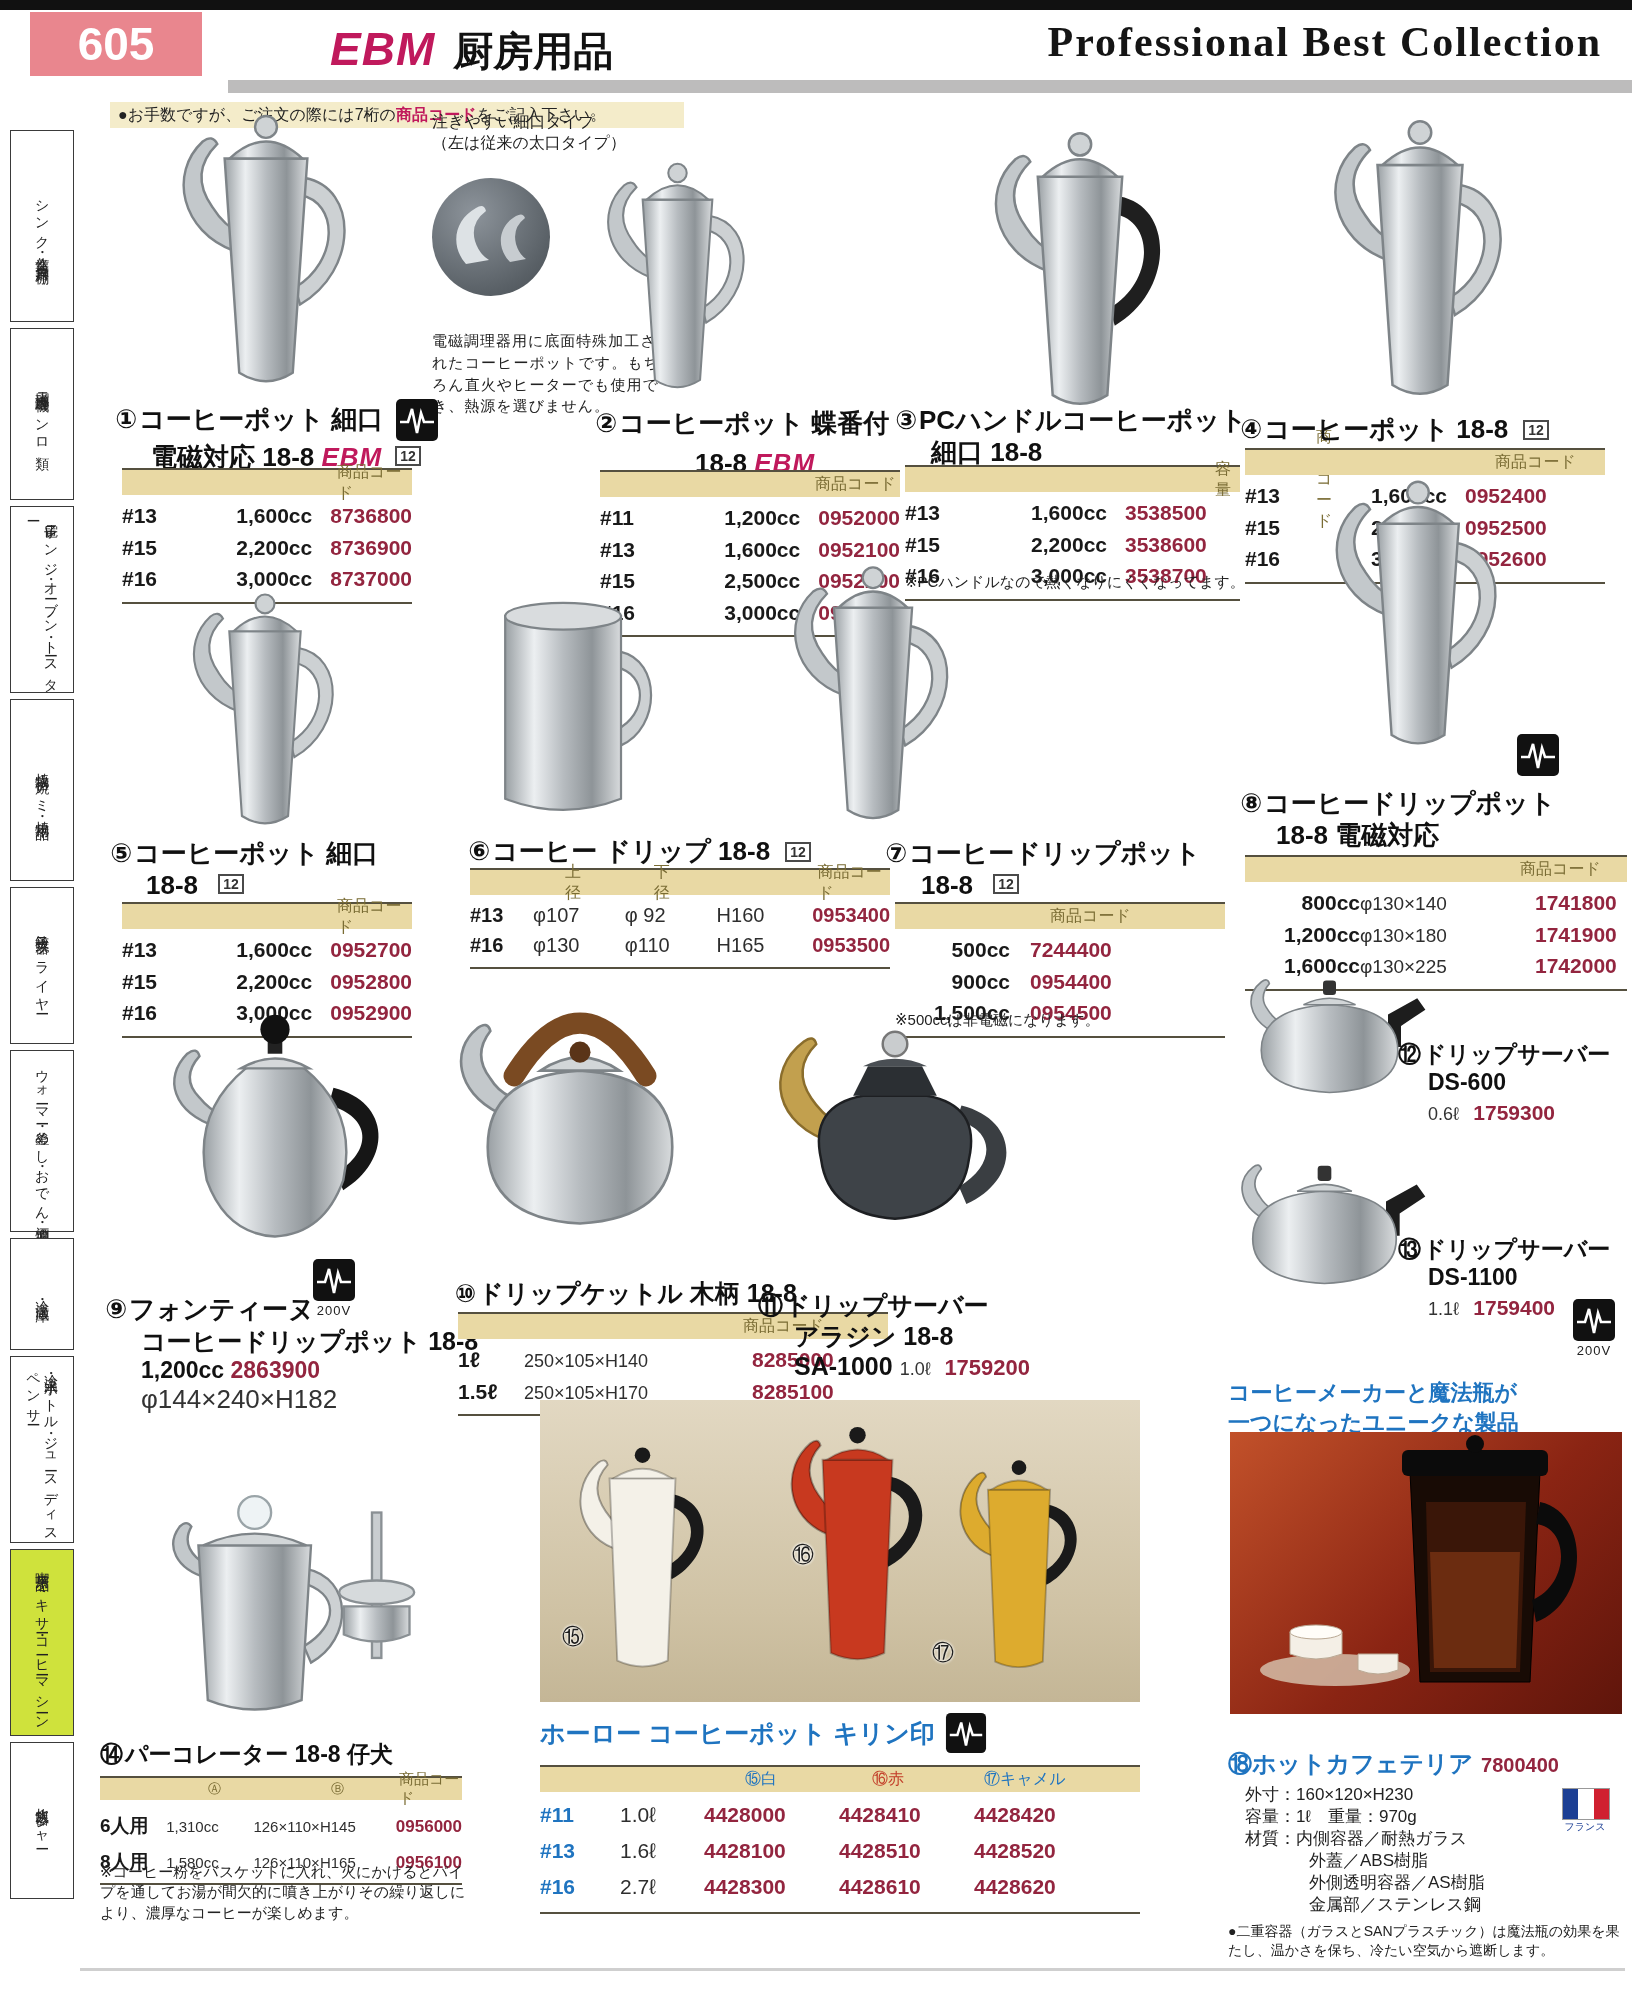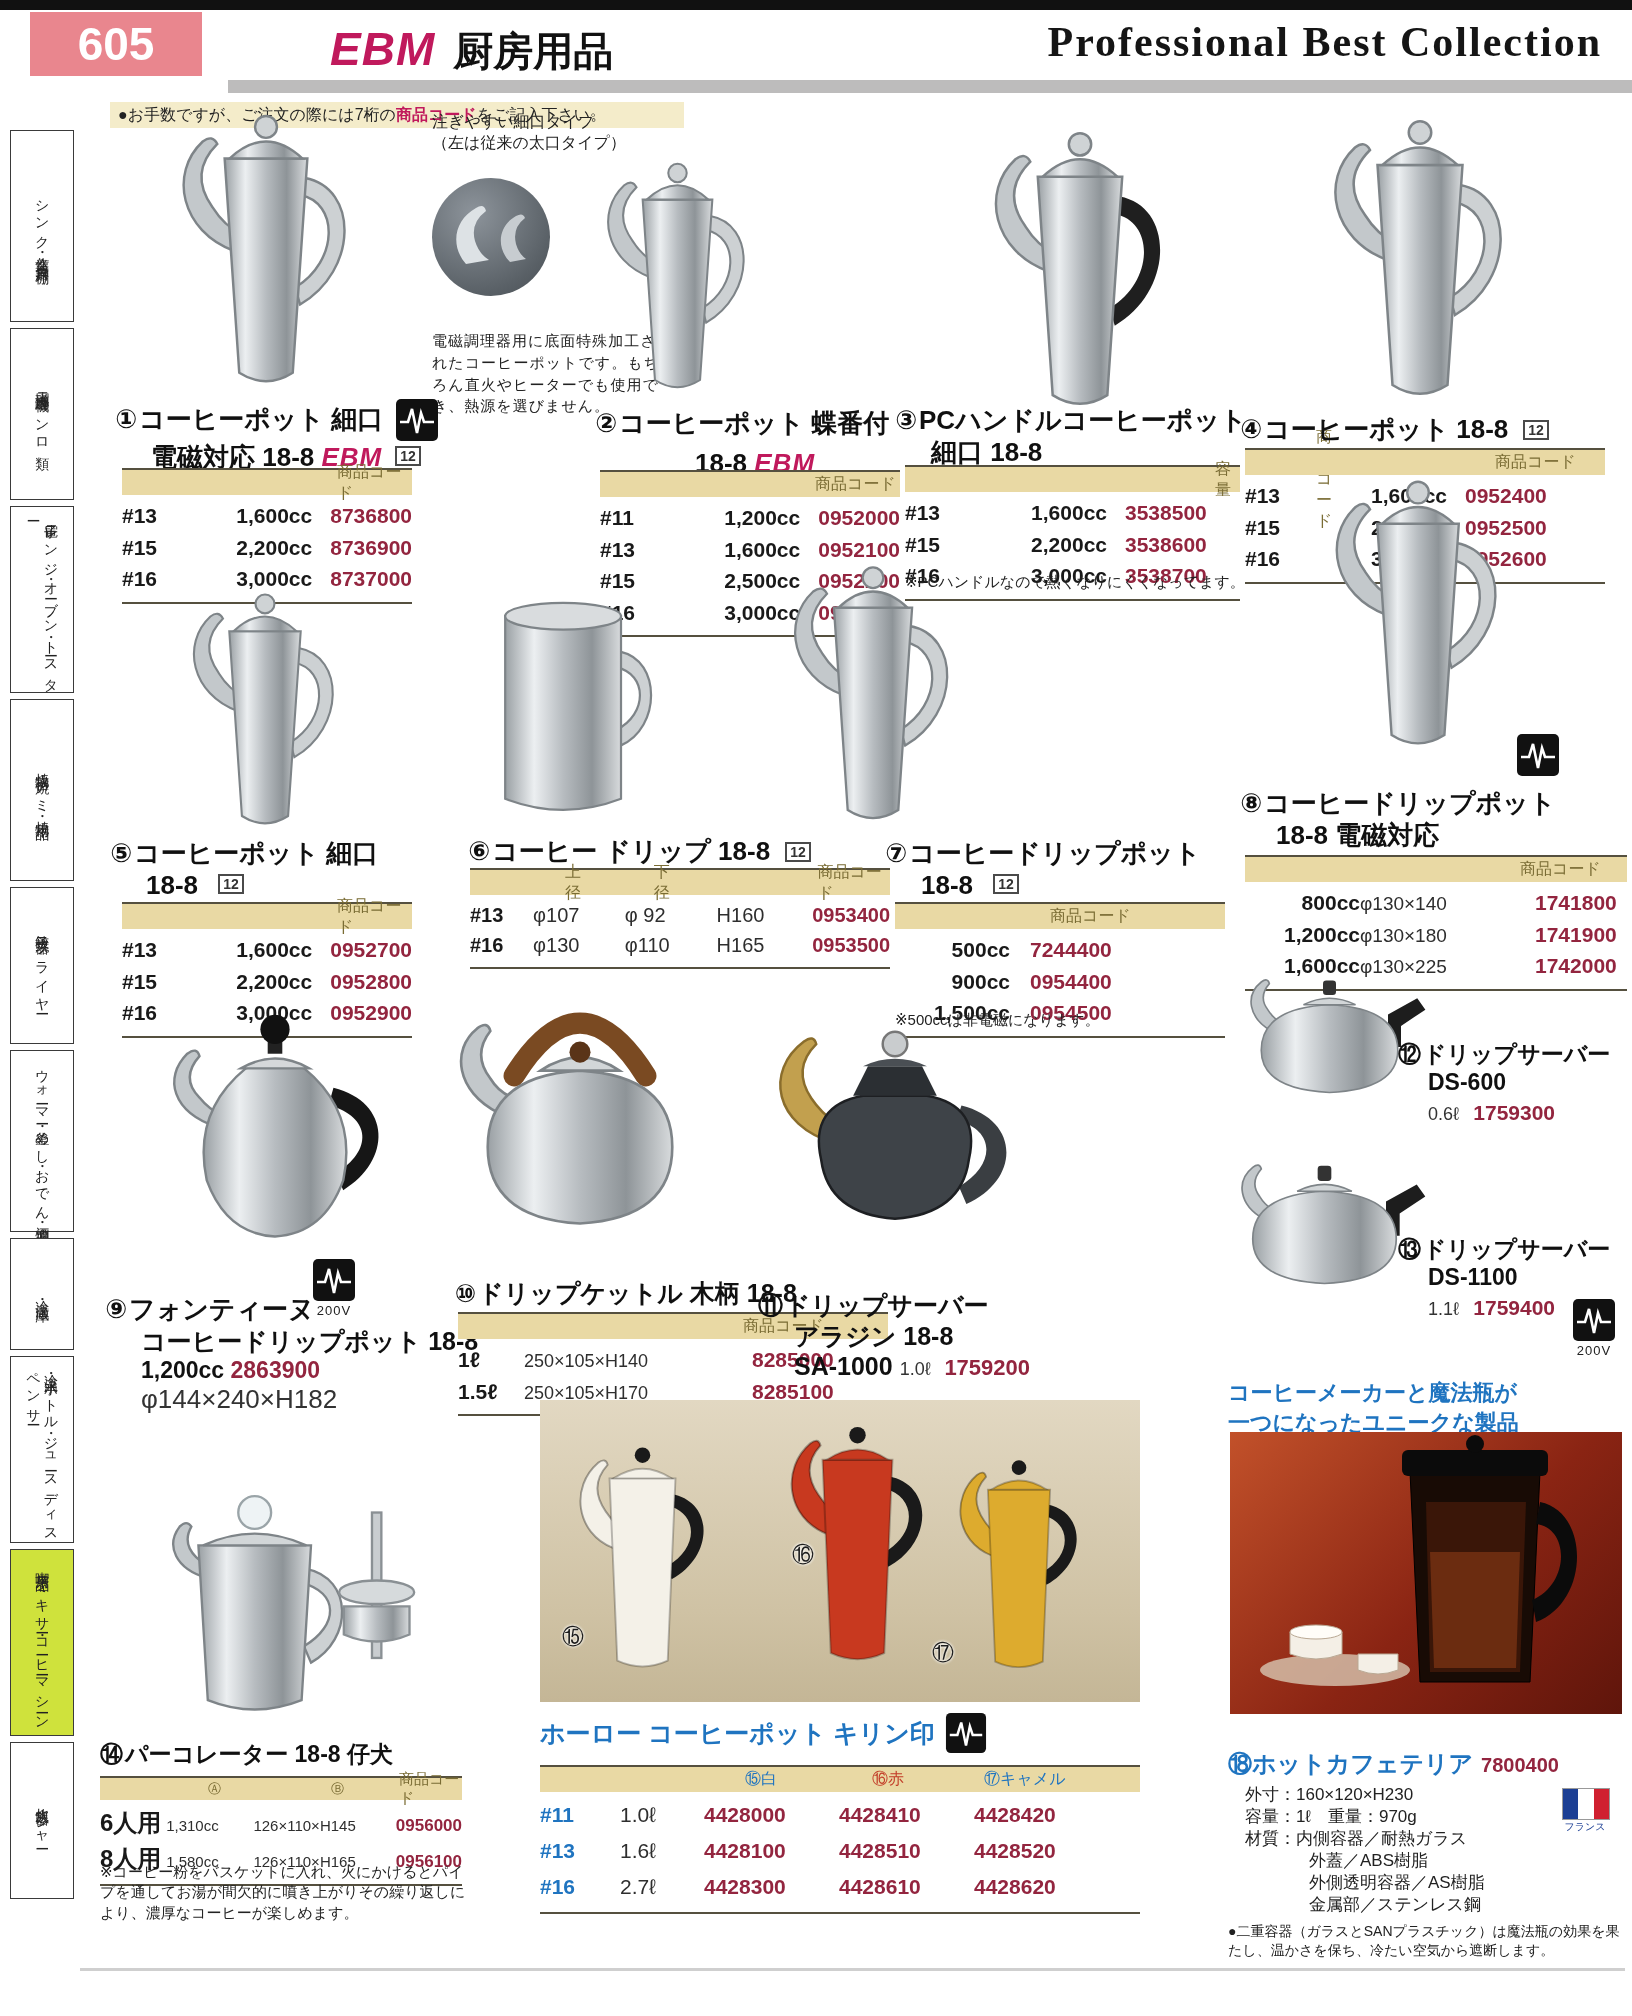--- a/index.html
+++ b/index.html
@@ -58,21 +58,21 @@
   .t-p7 .thead{padding-left:155px;}
   .t-p8 .c0{width:115px;text-align:right;}
   .t-p8 .c1{width:175px;text-align:left;font-weight:normal;color:#2e2e2e;font-size:19px;}
   .t-p8 .c2{color:#93253f;}
   .t-p8 .thead{padding-left:275px;}
   .t-p10 .c0{width:66px;}
   .t-p10 .c1{width:228px;font-weight:normal;color:#2e2e2e;font-size:18px;}
   .t-p10 .c2{color:#93253f;}
   .t-p10 .thead{padding-left:285px;}
   .t-p14 .trow{font-size:15px;}
-  .t-p14 .c0{width:72px;font-size:24px;}
+  .t-p14 .c0{width:72px;font-size:19px;margin-top:7px;}
   .t-p14 .c1{width:95px;font-weight:normal;color:#2e2e2e;}
   .t-p14 .c2{width:155px;font-weight:normal;color:#2e2e2e;}
   .t-p14 .c3{color:#93253f;font-size:17px;}
   .t-p14 .thead{font-size:13px;}
   .t-p14 .thA{margin-left:108px;} .t-p14 .thB{margin-left:110px;} .t-p14 .thC{margin-left:55px;font-size:15px;}
   .t-holo .c0{width:80px;color:#1f74c0;}
   .t-holo .c1{width:84px;font-weight:normal;color:#2e2e2e;}
   .t-holo .c2,.t-holo .c3,.t-holo .c4{width:135px;color:#93253f;}
   .t-holo .trow{height:36px;align-items:center;}
   .t-holo .thw{margin-left:205px;color:#1f74c0;} .t-holo .thr{margin-left:95px;color:#c23b27;}

